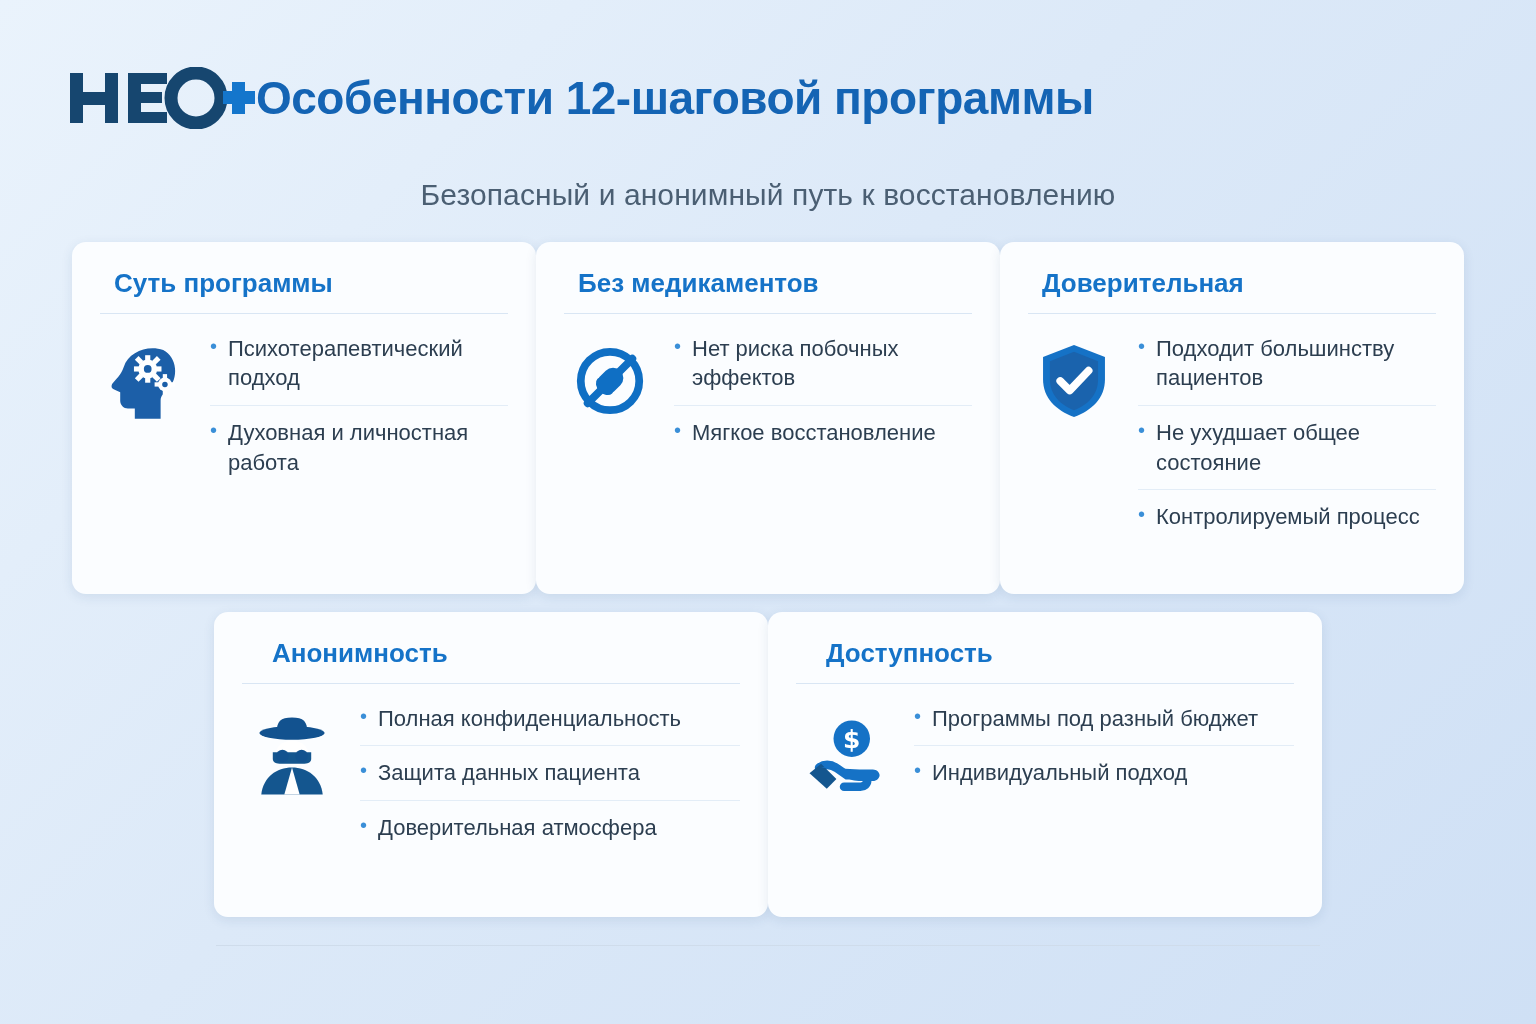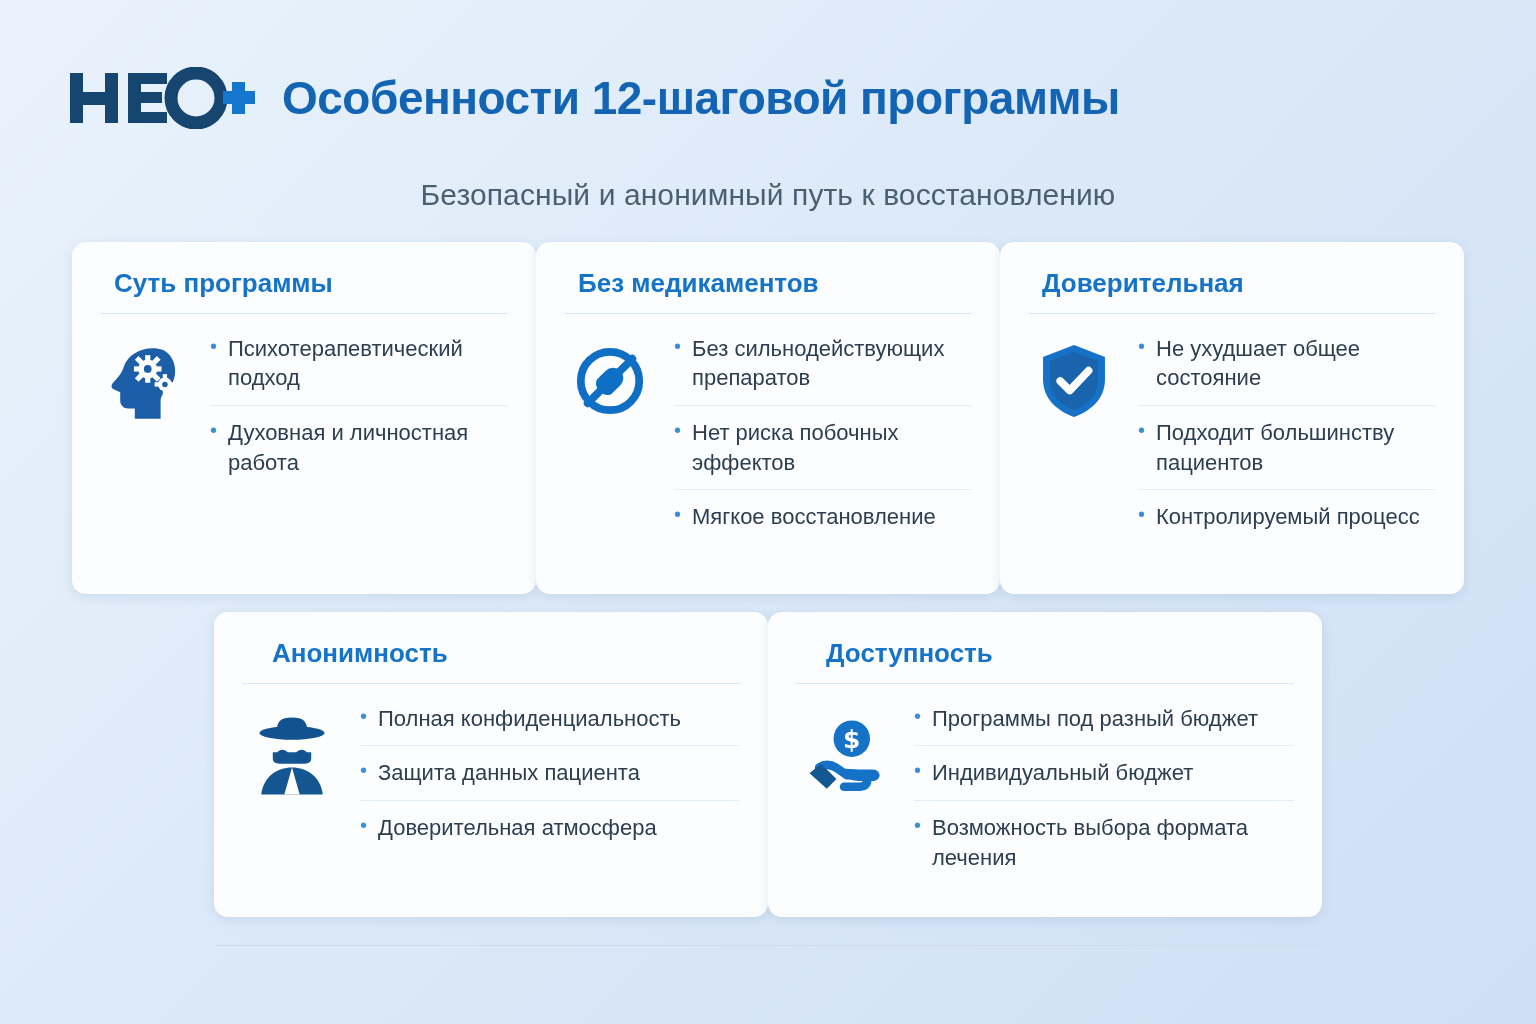--- a/index.html
+++ b/index.html
@@ -19,21 +19,20 @@
     width: 1536px;
     height: 1024px;
     box-sizing: border-box;
     padding: 40px 60px 0 60px;
   }
 
   
   .header {
     display: flex;
     align-items: center;
-    gap: 26px;
     padding-left: 8px;
   }
   .logo {
     display: flex;
     align-items: center;
     font-size: 54px;
     font-weight: bold;
     letter-spacing: -1px;
     color: #1f4f85;
     line-height: 1;
@@ -216,41 +215,40 @@
           <svg width="86" height="86" viewBox="0 0 100 100">
             <circle cx="50" cy="50" r="34" fill="none" stroke="#0f6fc4" stroke-width="9"></circle>
             <g transform="rotate(-45 50 50)">
               <rect x="33" y="38" width="34" height="24" rx="12" fill="#0f6fc4"></rect>
               <rect x="33" y="38" width="17" height="24" rx="12" fill="#0f6fc4"></rect>
             </g>
             <line x1="24" y1="76" x2="76" y2="24" stroke="#0f6fc4" stroke-width="9" stroke-linecap="round"></line>
           </svg>
         </div>
         <ul class="bullets">
-          <li>Без сильнодействующих препаратов</li>
           <li>Нет риска побочных эффектов</li>
           <li>Мягкое восстановление</li>
         </ul>
       </div>
     </div>
 
     <div class="card">
       <div class="card-title">Доверительная</div>
       <div class="card-divider"></div>
       <div class="card-body">
         <div class="icon-wrap">
           <svg width="86" height="86" viewBox="0 0 100 100">
             <path d="M50 8 L86 22 V48c0 22-15 36-36 44C29 84 14 70 14 48V22z" fill="#1572c6"></path>
             <path d="M50 16 L78 27 V48c0 18-12 30-28 36C34 78 22 66 22 48V27z" fill="#1a63ad"></path>
             <path d="M34 50 l11 11 22-23" fill="none" stroke="#ffffff" stroke-width="9" stroke-linecap="round" stroke-linejoin="round"></path>
           </svg>
         </div>
         <ul class="bullets">
+          <li>Подходит большинству пациентов</li>
           <li>Не ухудшает общее состояние</li>
-          <li>Подходит большинству пациентов</li>
           <li>Контролируемый процесс</li>
         </ul>
       </div>
     </div>
   </div>
 
   <div class="row row-2">
 
     <div class="card">
       <div class="card-title">Анонимность</div>
@@ -284,21 +282,20 @@
           <svg width="96" height="96" viewBox="0 0 100 100">
             <circle cx="56" cy="32" r="19" fill="#1572c6"></circle>
             <text x="56" y="42" text-anchor="middle" font-family="DejaVu Sans, sans-serif" font-size="26" font-weight="bold" fill="#ffffff">$</text>
             <path d="M22 62c6-4 13-3 19 1l10 7h14c4 0 7 3 7 6s-3 6-7 6H48" fill="none" stroke="#1572c6" stroke-width="9" stroke-linecap="round"></path>
             <path d="M24 58 L40 74 L30 84 L12 68z" fill="#14568f"></path>
             <path d="M24 62c10-2 18 2 24 8 5 5 11 6 18 6h12c4 0 7-3 7-6s-3-6-7-6H64" fill="#1572c6"></path>
           </svg>
         </div>
         <ul class="bullets">
           <li>Программы под разный бюджет</li>
-          <li>Индивидуальный бюджет</li>
-          <li>Возможность выбора формата лечения</li>
+          <li>Индивидуальный подход</li>
         </ul>
       </div>
     </div>
   </div>
 
   <div class="footer-line"></div>
 </div>
 
 </body></html>

